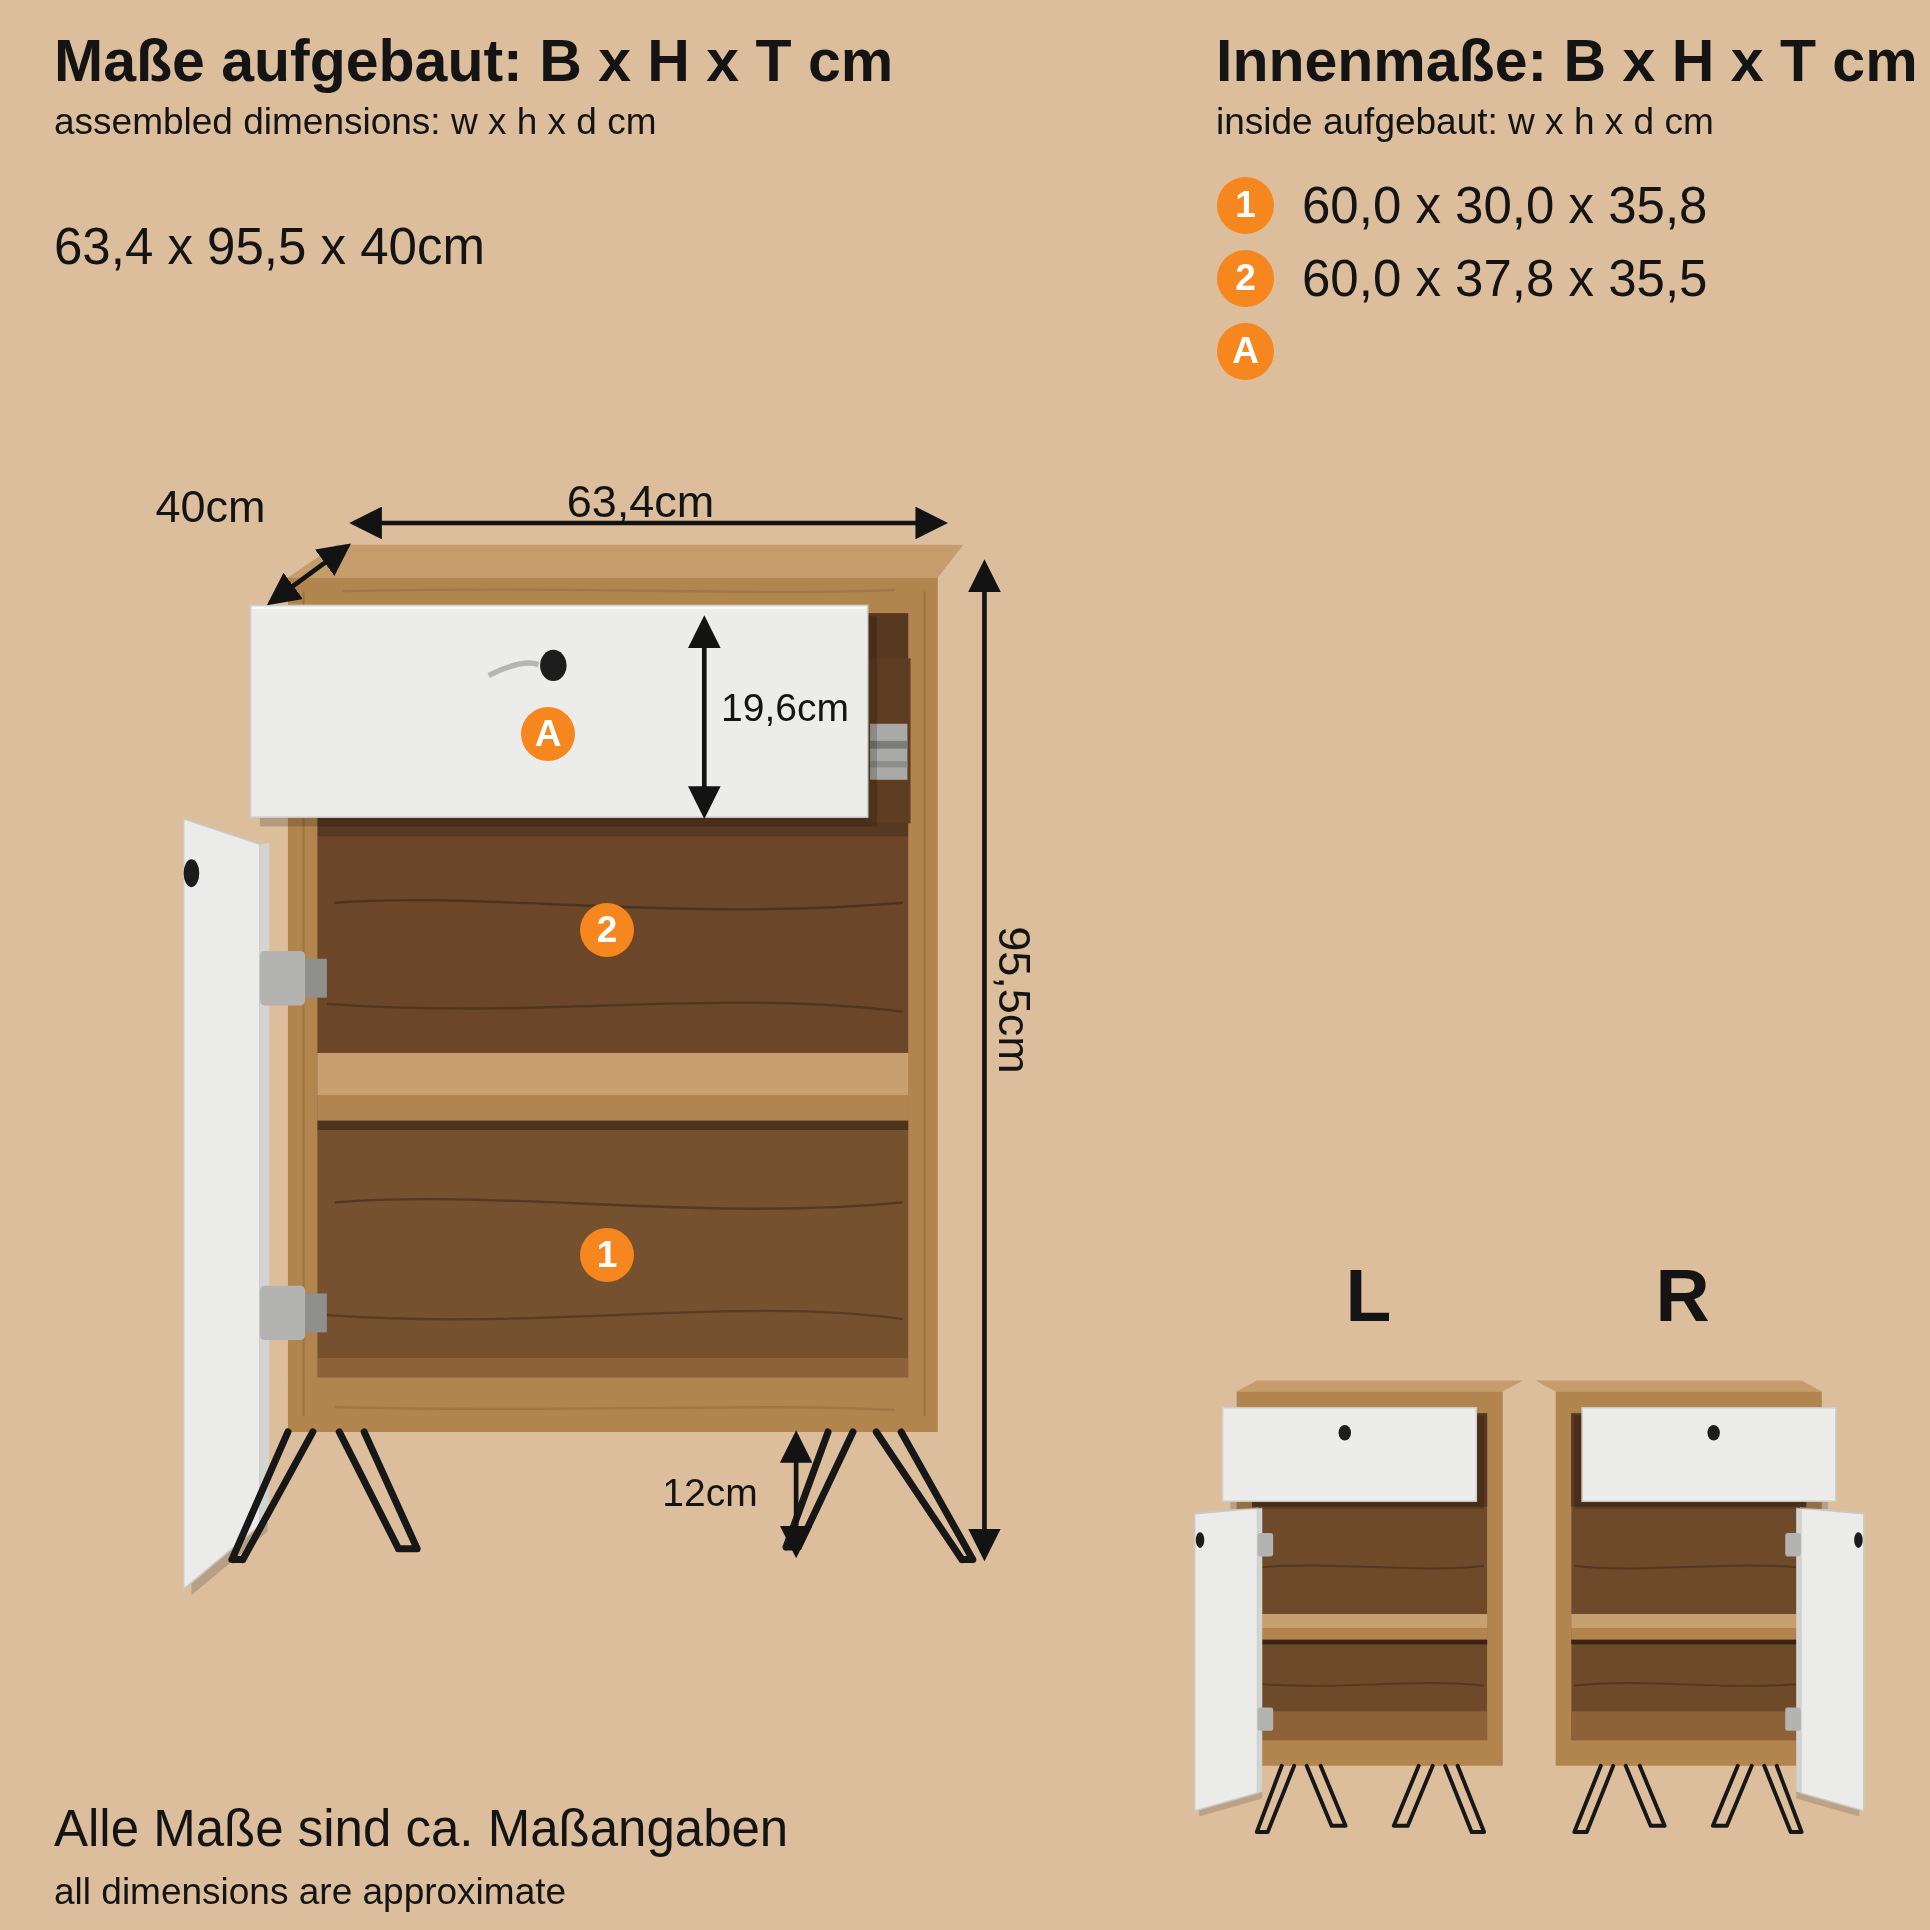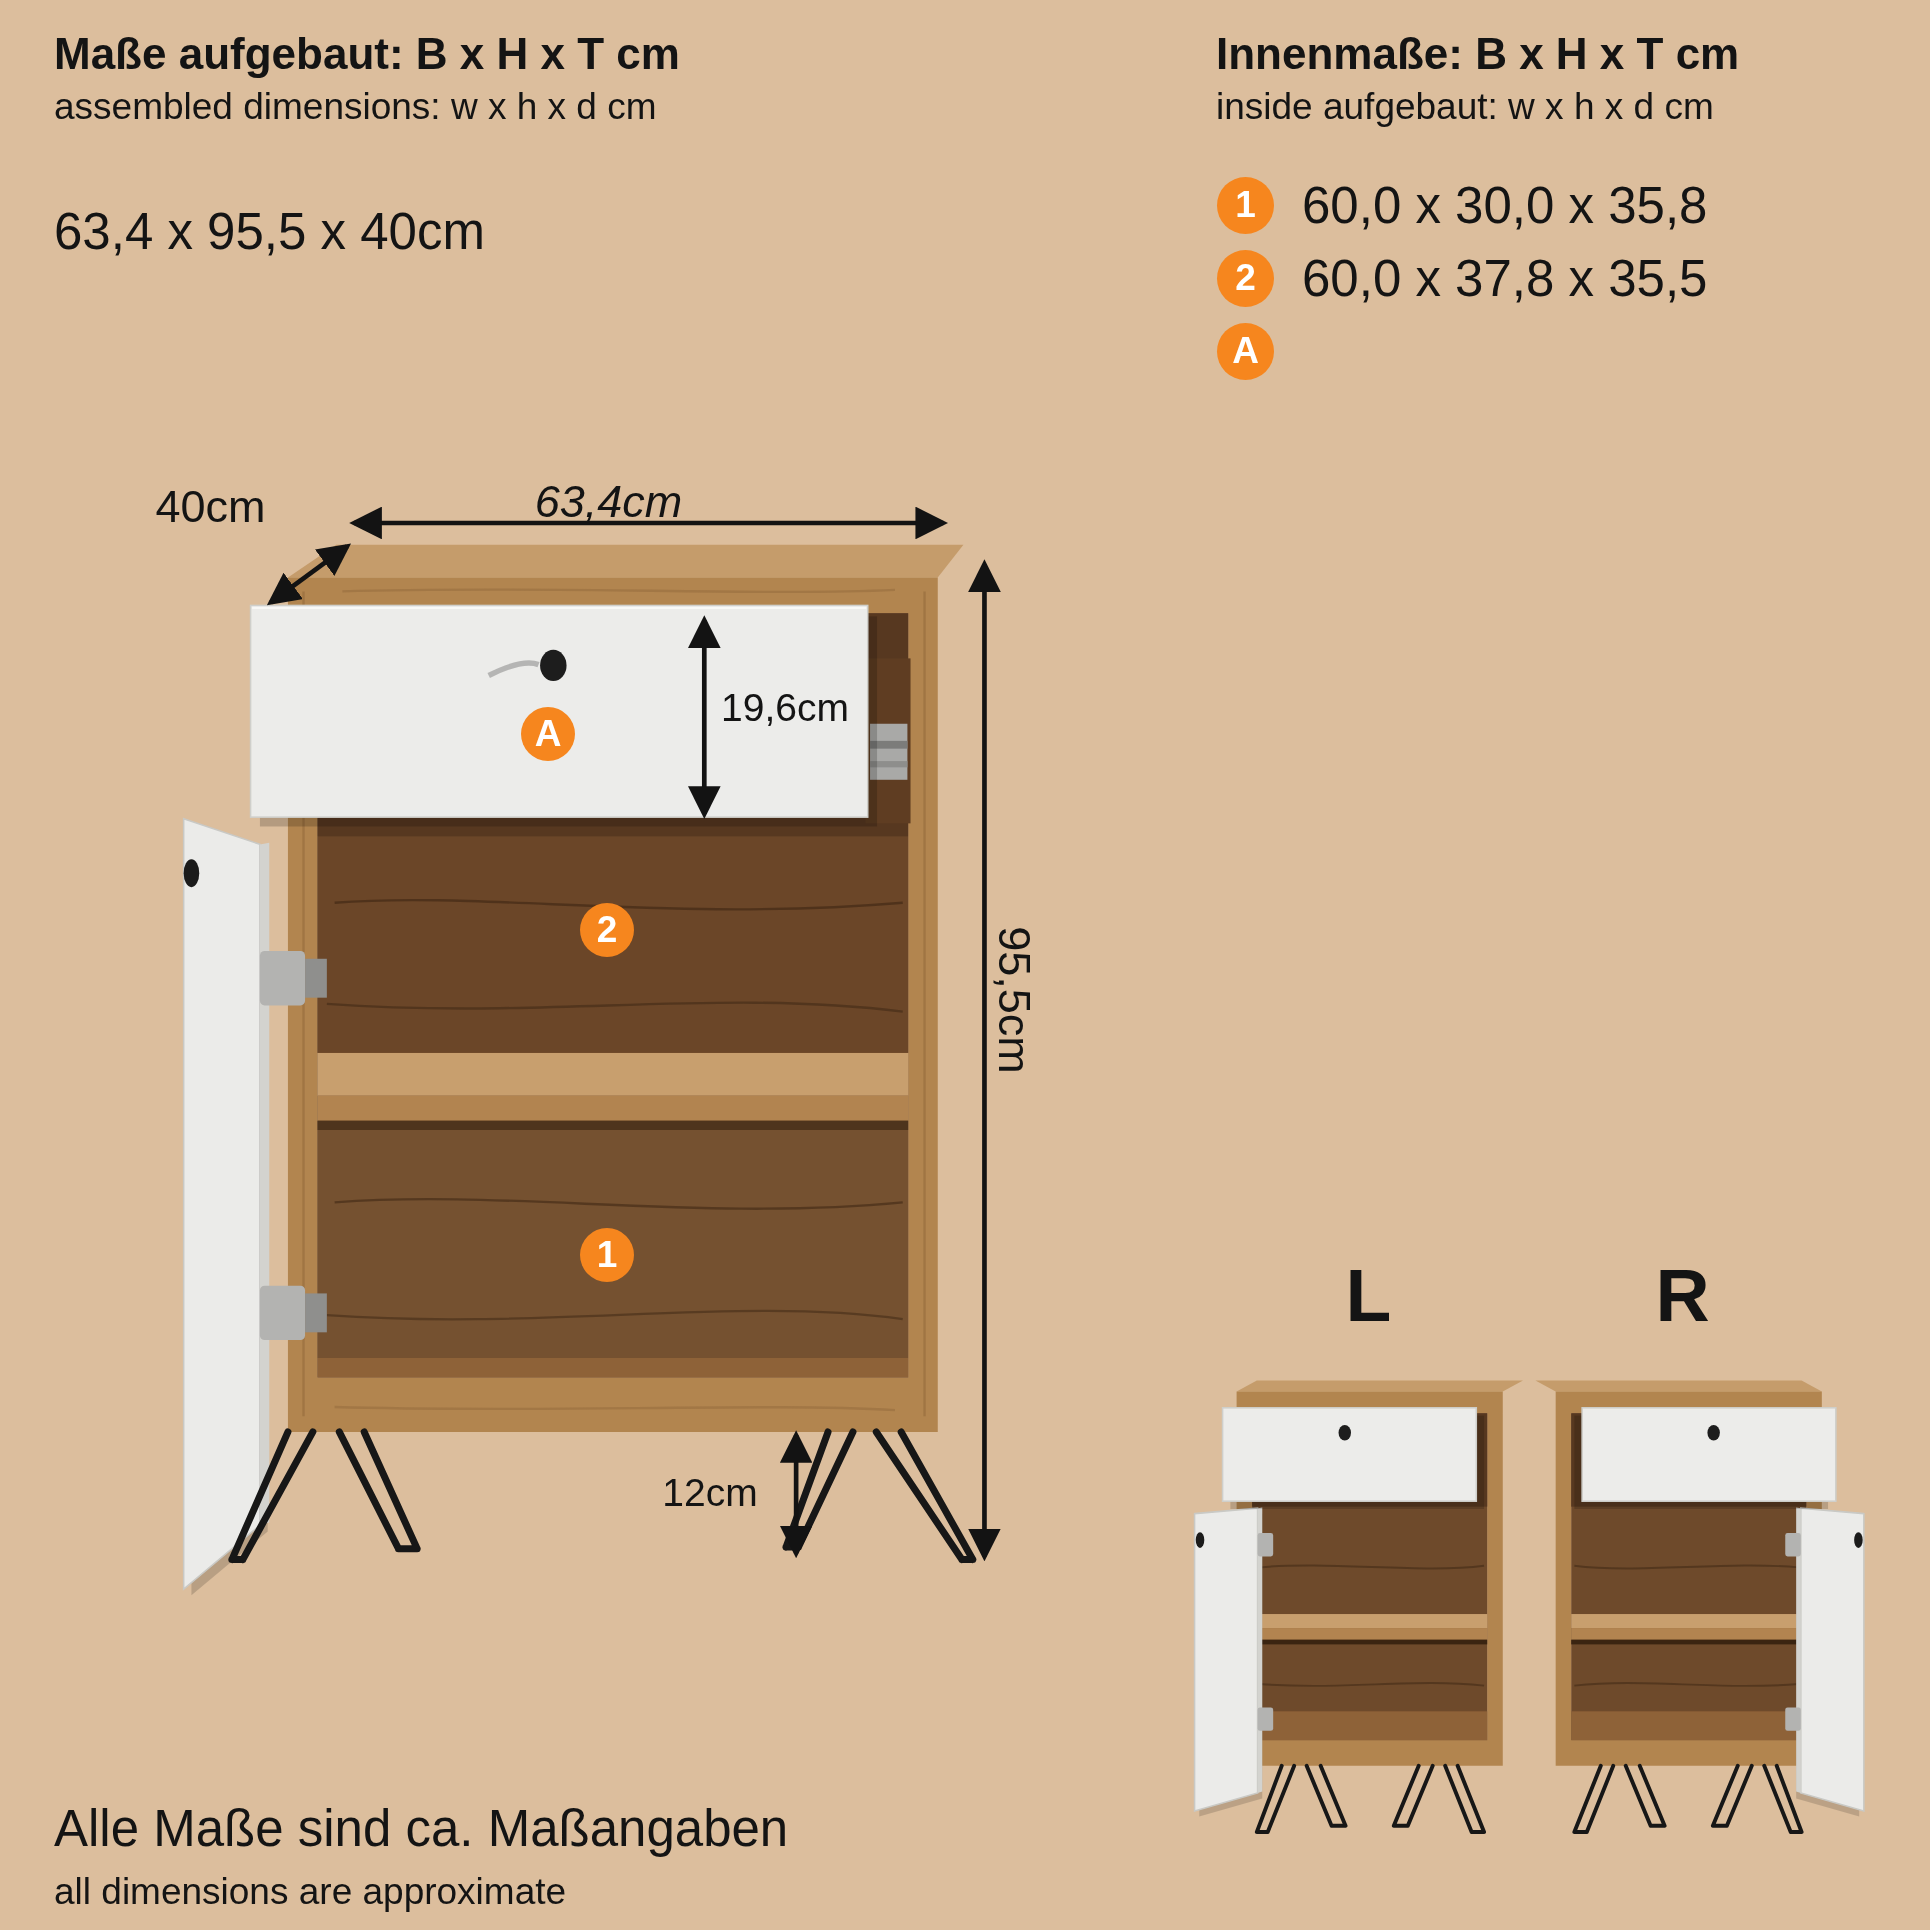--- a/index.html
+++ b/index.html
@@ -5,21 +5,21 @@
 <style>
   html,body{margin:0;padding:0;background:var(--background,#dcbe9d);}
   .canvas{
     position:relative;width:1930px;height:1930px;overflow:hidden;
     background:var(--background,#dcbe9d);
     font-family:"Liberation Sans","DejaVu Sans",sans-serif;
     color:var(--text,#141414);
   }
   .art{position:absolute;left:0;top:0;width:1930px;height:1930px;}
   .abs{position:absolute;}
-  .title{font-size:44px;font-weight:700;line-height:1.04;white-space:nowrap;}
+  .title{font-size:59px;font-weight:700;line-height:1.04;white-space:nowrap;}
   .subtitle{font-size:37px;font-weight:400;line-height:1.05;margin-top:11px;white-space:nowrap;}
   .dims{font-size:51px;font-weight:400;margin-top:75px;white-space:nowrap;}
   .row{position:absolute;display:flex;align-items:center;gap:28px;height:58px;}
   .badge{
     width:57px;height:57px;border-radius:50%;
     background:var(--accent,#f6861e);color:#fff;
     font-size:37px;font-weight:700;
     display:flex;align-items:center;justify-content:center;flex:0 0 auto;
   }
   .rowval{font-size:51px;font-weight:400;white-space:nowrap;}
@@ -170,21 +170,21 @@
   </div>
   <div class="row" style="left:1217px;top:249px;">
     <span class="badge">2</span>
     <span class="rowval">60,0 x 37,8 x 35,5</span>
   </div>
   <div class="row" style="left:1217px;top:322px;">
     <span class="badge">A</span>
   </div>
 
   <div class="abs dim-label" style="left:117px;top:481px;width:187px;">40cm</div>
-  <div class="abs dim-label" style="left:484px;top:476px;width:249px;font-style:italic;">63,4cm</div>
+  <div class="abs dim-label" style="left:516px;top:476px;width:249px;">63,4cm</div>
   <div class="abs dim-label small" style="left:721px;top:686px;">19,6cm</div>
   <div class="abs dim-label rot90" style="left:897px;top:974px;width:233px;">95,5cm</div>
   <div class="abs dim-label small" style="left:632px;top:1471px;width:156px;">12cm</div>
 
   <div class="diagram-badge" style="left:521px;top:707px;">A</div>
   <div class="diagram-badge" style="left:580px;top:903px;">2</div>
   <div class="diagram-badge" style="left:580px;top:1228px;">1</div>
 
   <div class="abs variant" style="left:1312px;top:1252px;">L</div>
   <div class="abs variant" style="left:1626px;top:1252px;">R</div>

